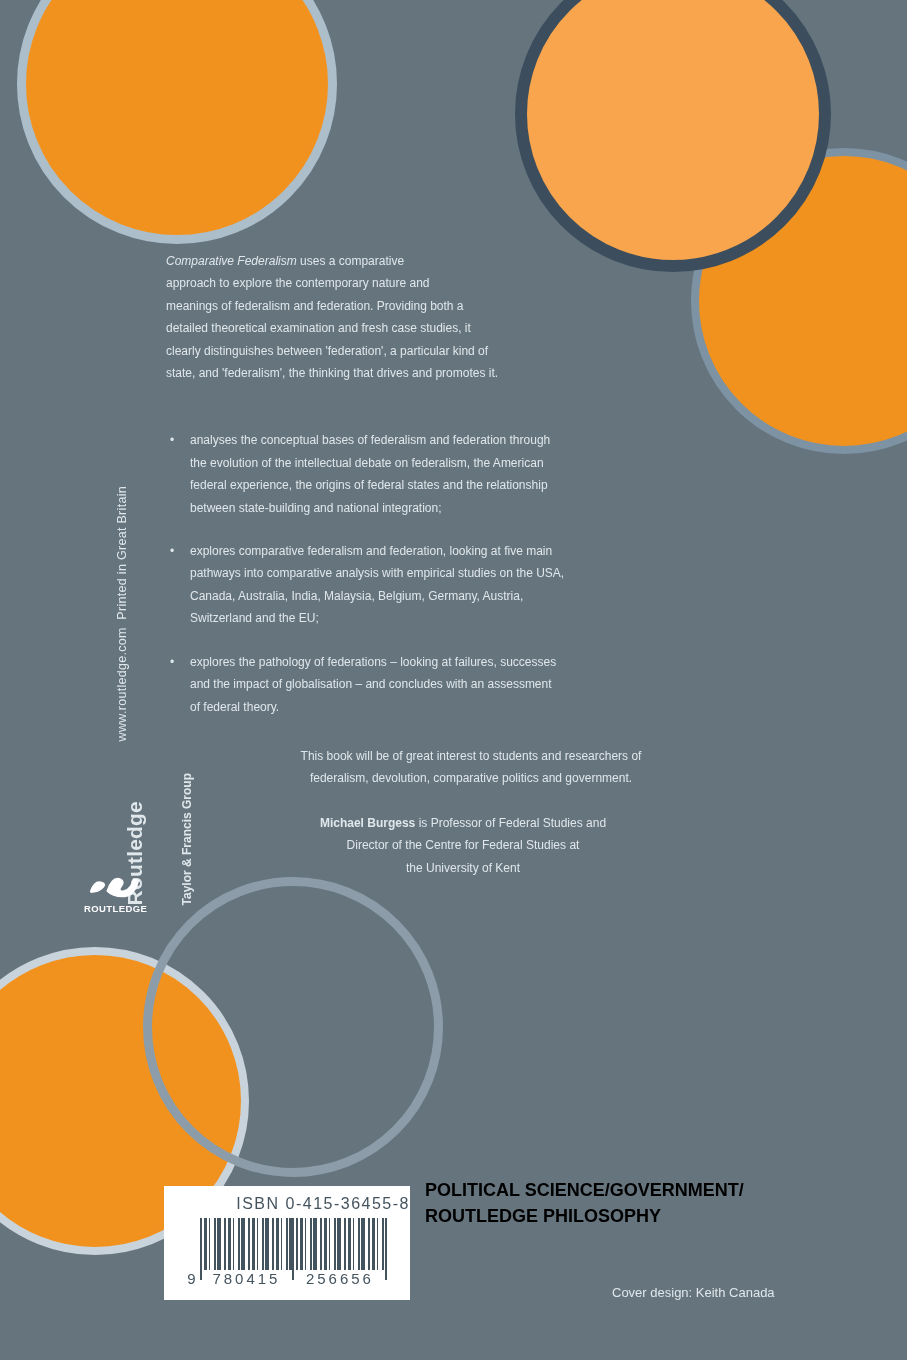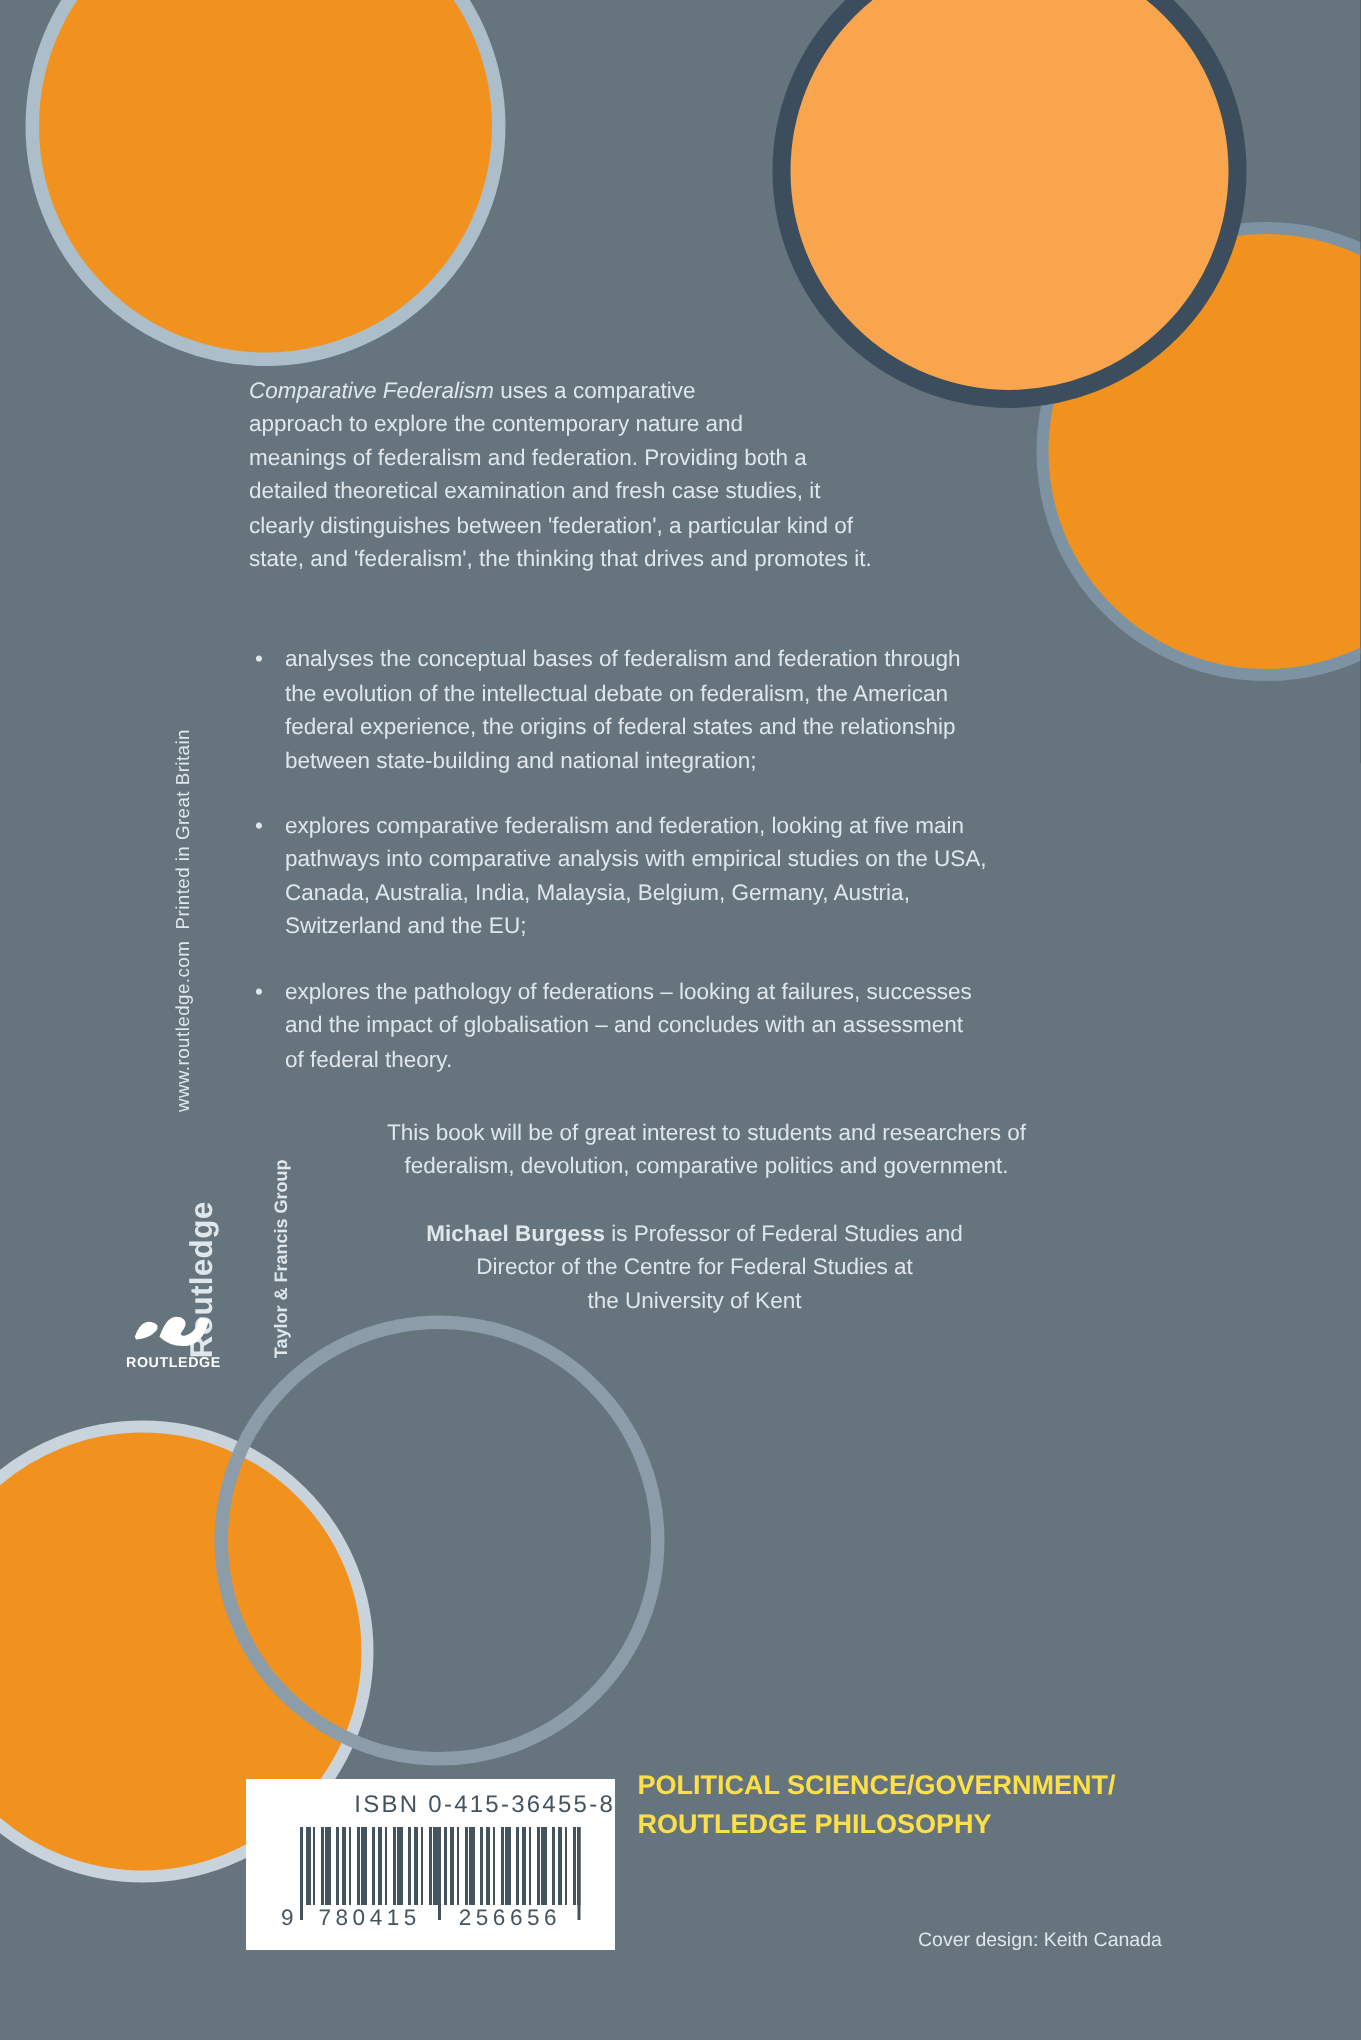--- a/index.html
+++ b/index.html
@@ -44,21 +44,21 @@
   .c-outline {
     left: 143px; top: 877px; width: 300px; height: 300px;
     background: transparent;
     border: 9px solid var(--ring_outline, #8C9DA9);
     z-index: 2;
   }
 
   
   .content {
     position: absolute; left: 166px; top: 250px; width: 610px;
-    z-index: 3; font-size: 15px; line-height: 22.4px;
+    z-index: 3; font-size: 12px; line-height: 22.4px;
   }
   .blurb { margin: 0 0 45px 0; white-space: pre-line; }
   .blurb .lead { font-style: italic; }
   .intro { margin: 0 0 22px 0; }
   .features { list-style: none; margin: 0 0 27px 0; padding: 0; }
   .features li {
     position: relative; padding-left: 24px; margin: 4px 0 21px 0;
     white-space: pre-line;
   }
   .features li:last-child { margin-bottom: 0; }
@@ -114,21 +114,21 @@
   .bc-guard.g-right { right: 0; }
   .bc-nums {
     position: absolute; left: 0; right: 0; bottom: 0; height: 14px;
     display: flex; justify-content: space-around;
     font-size: 15px; line-height: 14px; letter-spacing: 3px; background: transparent;
   }
 
   
   .category {
     position: absolute; left: 425px; top: 1177px; z-index: 3;
-    font-size: 18px; font-weight: 700; line-height: 26px; color: #fde047;
+    font-size: 18px; font-weight: 700; line-height: 26px; color: #000000;
   }
   .credit {
     position: absolute; left: 612px; top: 1285px; z-index: 3;
     font-size: 13px; color: var(--text, #DFE7EB);
   }
 </style>
 </head>
 <body>
 
 <div class="cover">

